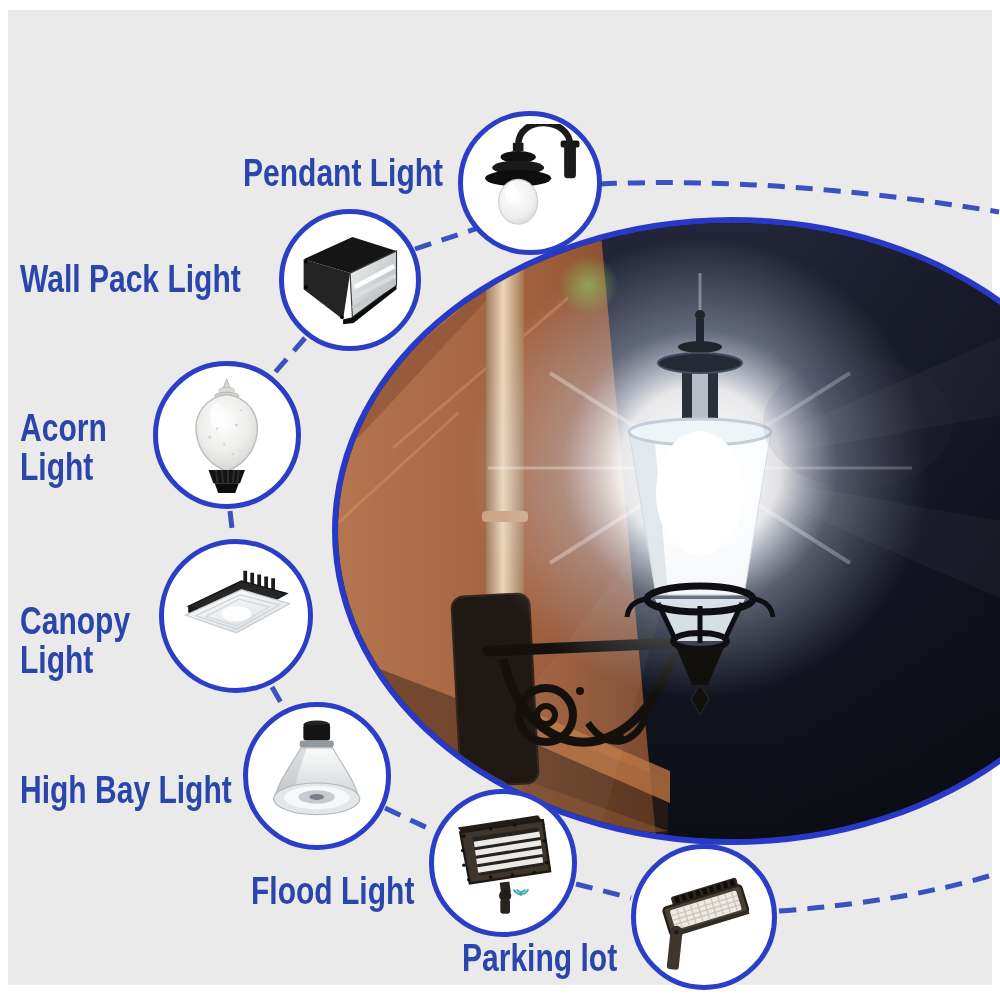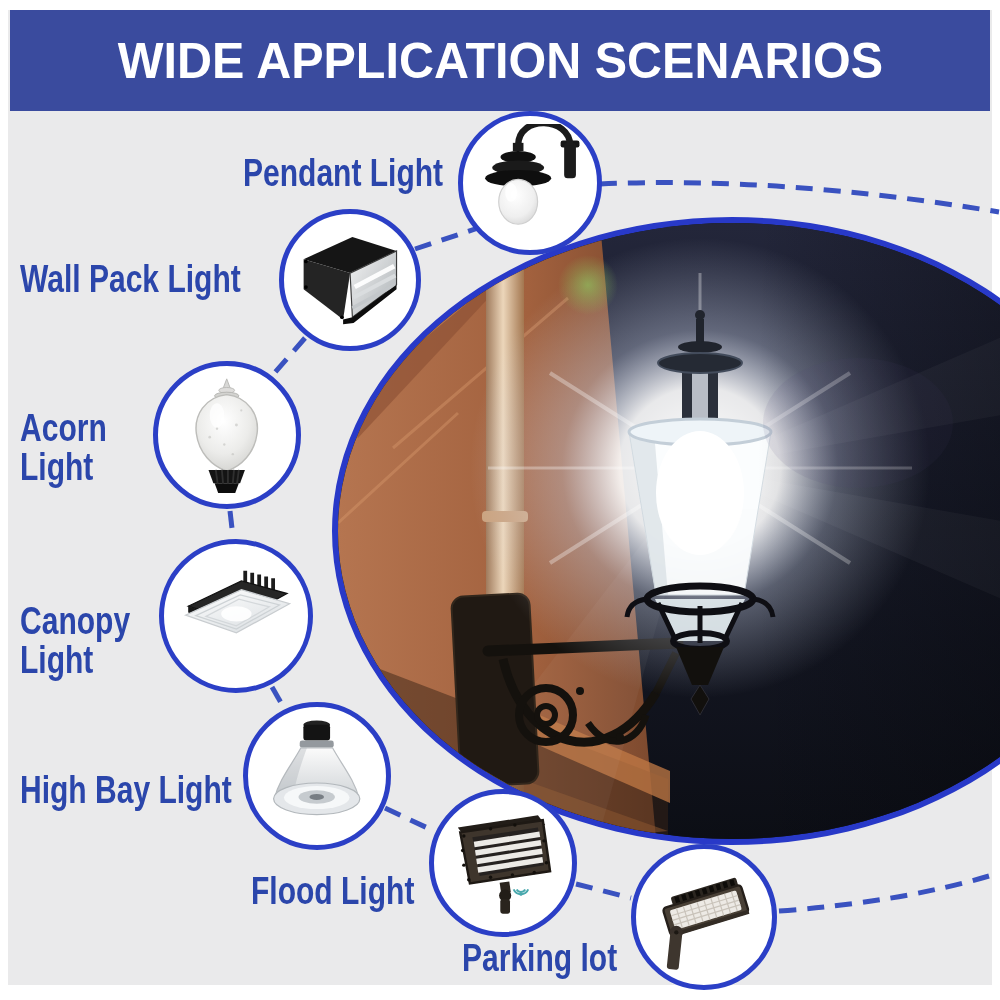--- a/index.html
+++ b/index.html
@@ -33,23 +33,20 @@
   .l-flood{left:251px;top:872px;}
   .l-parking{left:462px;top:939px;}
   .label span{display:block;}
 </style>
 </head>
 <body>
 
 <div class="page">
   <div class="content-bg"></div>
 
-  <div class="banner">
-    <div class="banner-title">WIDE APPLICATION SCENARIOS</div>
-  </div>
 
   <div class="hero">
     <svg viewBox="0 0 788 616" preserveAspectRatio="none">
       <defs>
         <linearGradient id="sky" x1="0" y1="0" x2="0" y2="1">
           <stop offset="0" stop-color="#23263a"></stop>
             <stop offset="0.5" stop-color="#171a28"></stop>
             <stop offset="1" stop-color="#0c0e15"></stop>
         </linearGradient>
         <linearGradient id="wallg" x1="0" y1="0" x2="1" y2="0">

